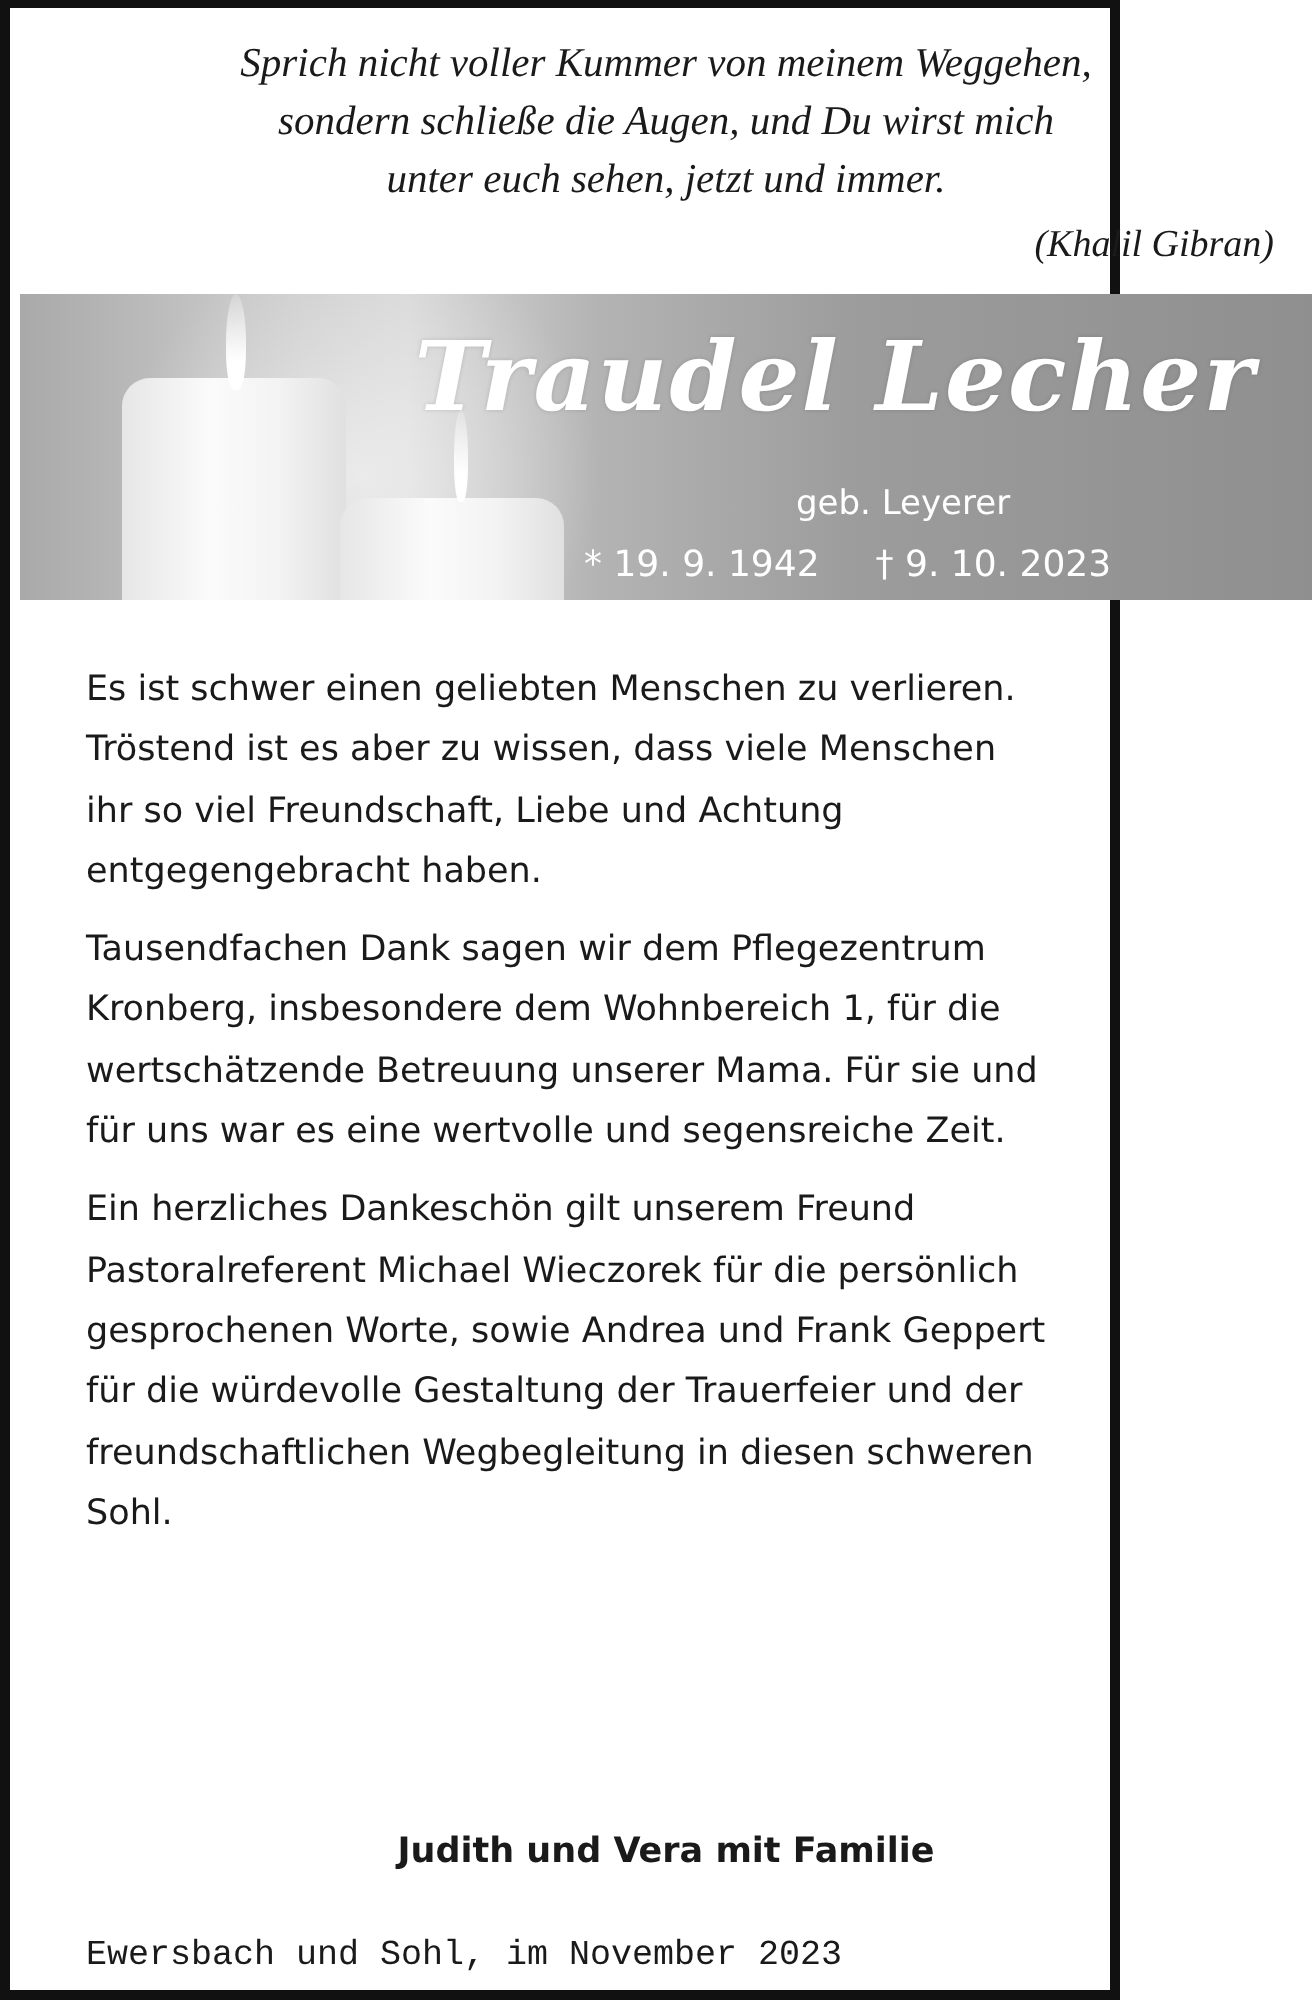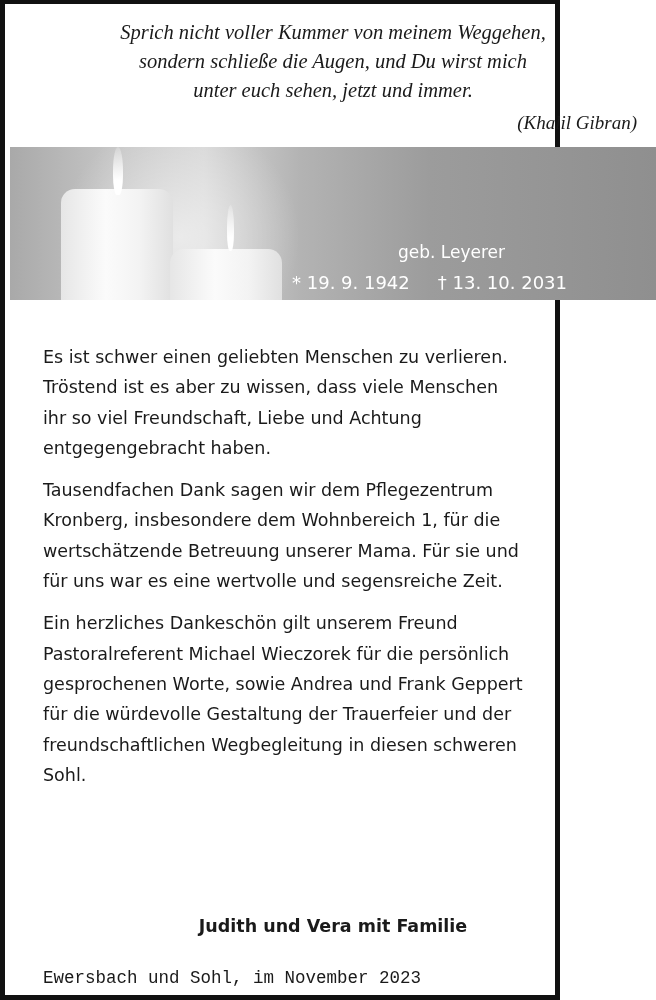--- a/index.html
+++ b/index.html
@@ -52,21 +52,21 @@
   .dates {
     position: absolute; left: 282px; top: 125px;
     font-family: "DejaVu Sans", sans-serif; font-size: 18px; color: #ffffff; white-space: pre;
   }
   .dates span { margin-right: 28px; }
   .body {
     position: absolute; left: 38px; top: 326px; width: 590px;
     font-family: "DejaVu Sans", sans-serif; font-size: 17.5px; color: #1a1a1a;
     line-height: 30.3px;
   }
-  .para { margin: 12px 0 9px 0; }
+  .para { margin: 0 0 9px 0; }
   .para .line { display: block; white-space: nowrap; }
   .signature {
     position: absolute; left: 0; top: 912px; width: 656px; text-align: center;
     font-family: "DejaVu Sans", sans-serif; font-size: 17.5px; color: #1a1a1a; font-weight: bold;
   }
   .place {
     position: absolute; left: 38px; top: 964px;
     font-family: Liberation Mono, monospace; font-size: 17.5px; color: #1a1a1a;
   }
 </style>
@@ -81,22 +81,23 @@
     <span class="line">unter euch sehen, jetzt und immer.</span>
     <span class="author">(Khalil Gibran)</span>
   </div>
 
   <div class="banner">
     <div class="glow"></div>
     <div class="candle candle-big"></div>
     <div class="flame flame-big"></div>
     <div class="candle candle-small"></div>
     <div class="flame flame-small"></div>
+    <div class="name">Traudel Lecher</div>
     <div class="maiden">geb. Leyerer</div>
-    <div class="dates"><span>* 19. 9. 1942</span><span>† 13. 10. 2031</span></div>
+    <div class="dates"><span>* 19. 9. 1942</span><span>† 9. 10. 2023</span></div>
   </div>
 
   <div class="body">
     <div class="para">
       <span class="line">Es ist schwer einen geliebten Menschen zu verlieren.</span>
       <span class="line">Tröstend ist es aber zu wissen, dass viele Menschen</span>
       <span class="line">ihr so viel Freundschaft, Liebe und Achtung</span>
       <span class="line">entgegengebracht haben.</span>
     </div>
     <div class="para">

